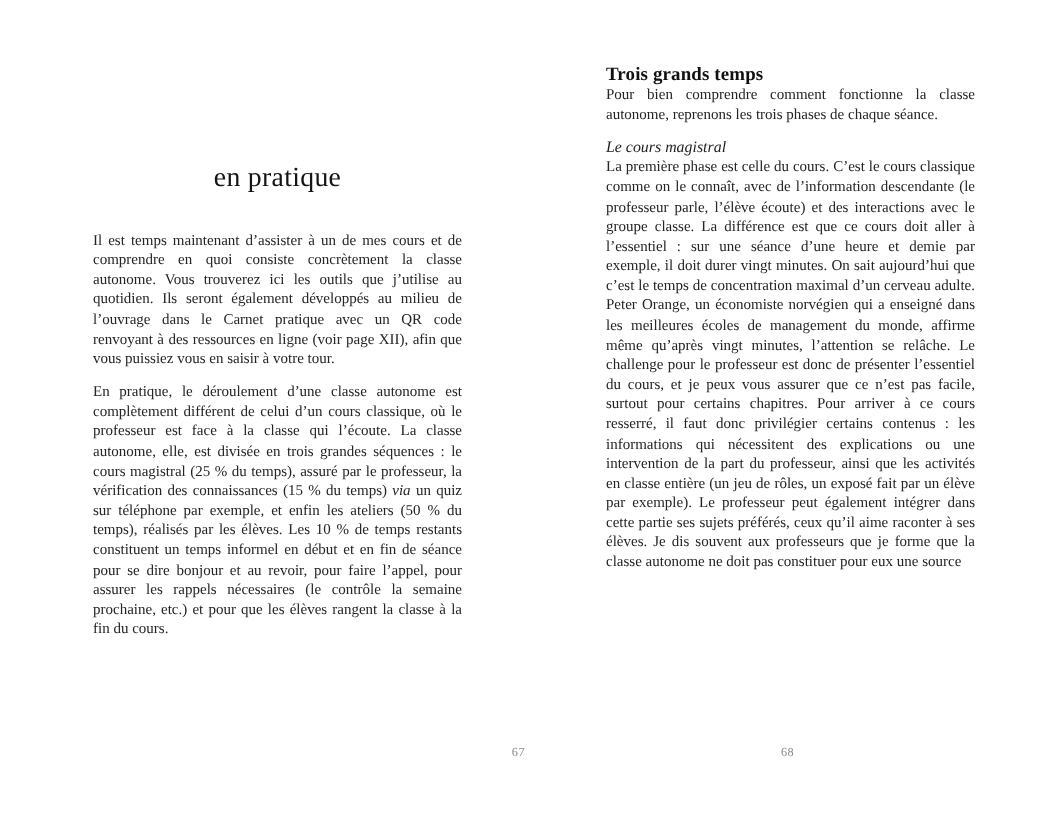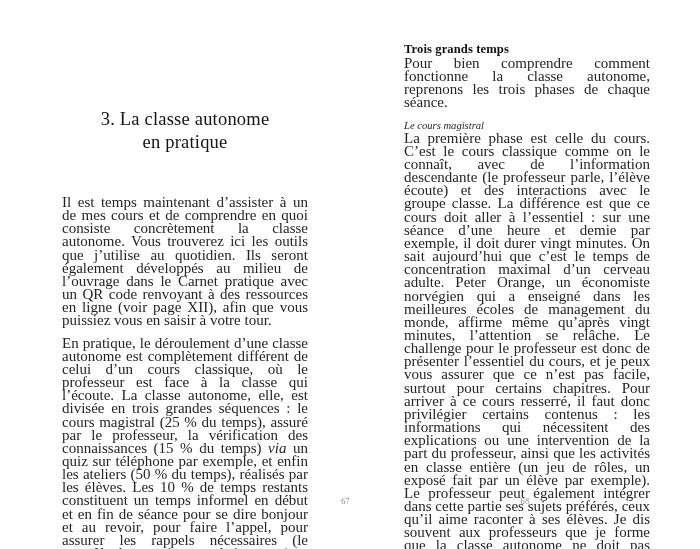--- a/index.html
+++ b/index.html
@@ -45,26 +45,26 @@
     line-height: 23px;
     text-align: center;
     letter-spacing: 0.2px;
     color: #141414;
   }
   .chapter-title .line2 {
     display: block;
   }
 
   .body-block {
-    margin-top: 42px;
+    margin-top: 23px;
   }
 
   p.body {
     margin: 0 0 9px 0;
-    font-size: 15px;
+    font-size: 10px;
     line-height: 13.15px;
     text-align: justify;
     text-justify: inter-word;
     color: #242424;
     hyphens: manual;
   }
   p.body:last-child {
     margin-bottom: 0;
   }
 
@@ -145,21 +145,20 @@
 </style>
 </head>
 <body>
 
 <div class="spread">
 
   <div class="page page-left">
     <div class="content">
 
       <h1 class="chapter-title">
-        <span>3. La classe autonome</span>
         <span class="line2">en pratique</span>
       </h1>
 
       <div class="body-block">
         <p class="body">Il est temps maintenant d’assister à un de mes cours et de comprendre en quoi consiste concrètement la classe autonome. Vous trouverez ici les outils que j’utilise au quotidien. Ils seront également développés au milieu de l’ouvrage dans le Carnet pratique avec un QR code renvoyant à des ressources en ligne (voir page XII), afin que vous puissiez vous en saisir à votre tour.</p>
         <p class="body">
           <span>En pratique, le déroulement d’une classe autonome est complètement différent de celui d’un cours classique, où le professeur est face à la classe qui l’écoute. La classe autonome, elle, est divisée en trois grandes séquences : le cours magistral (25&nbsp;% du temps), assuré par le professeur, la vérification des connaissances (15&nbsp;% du temps) </span><em class="ital">via</em><span> un quiz sur téléphone par exemple, et enfin les ateliers (50&nbsp;% du temps), réalisés par les élèves. Les 10&nbsp;% de temps restants constituent un temps informel en début et en fin de séance pour se dire bonjour et au revoir, pour faire l’appel, pour assurer les rappels nécessaires (le contrôle la semaine prochaine, etc.) et pour que les élèves rangent la classe à la fin du cours.</span>
         </p>
       </div>
     </div>

